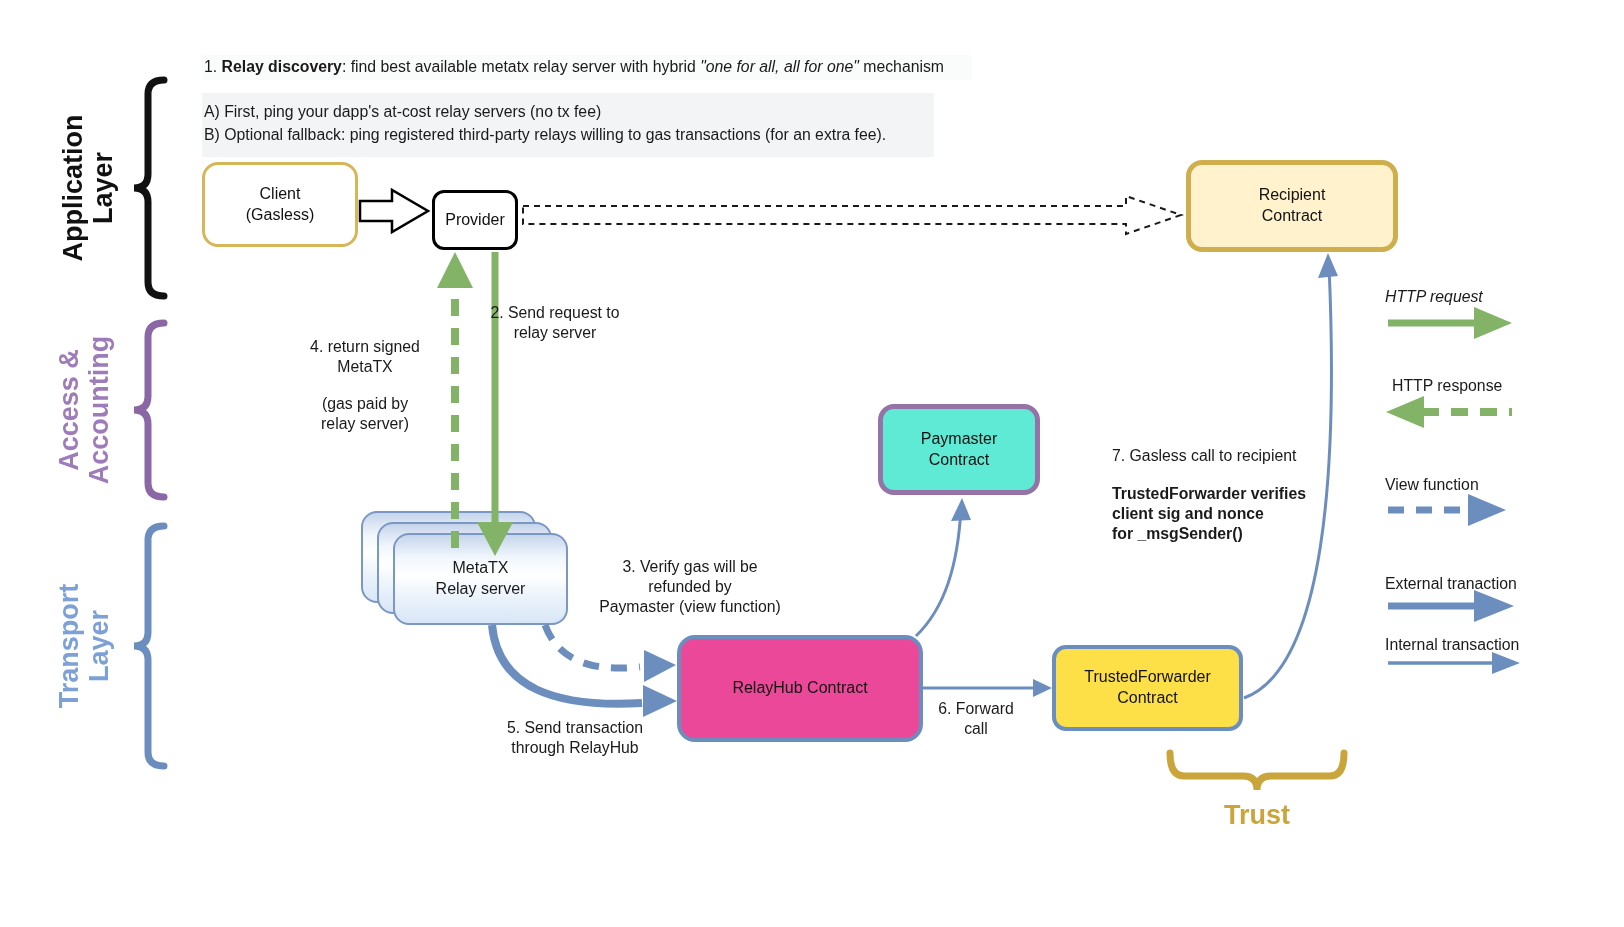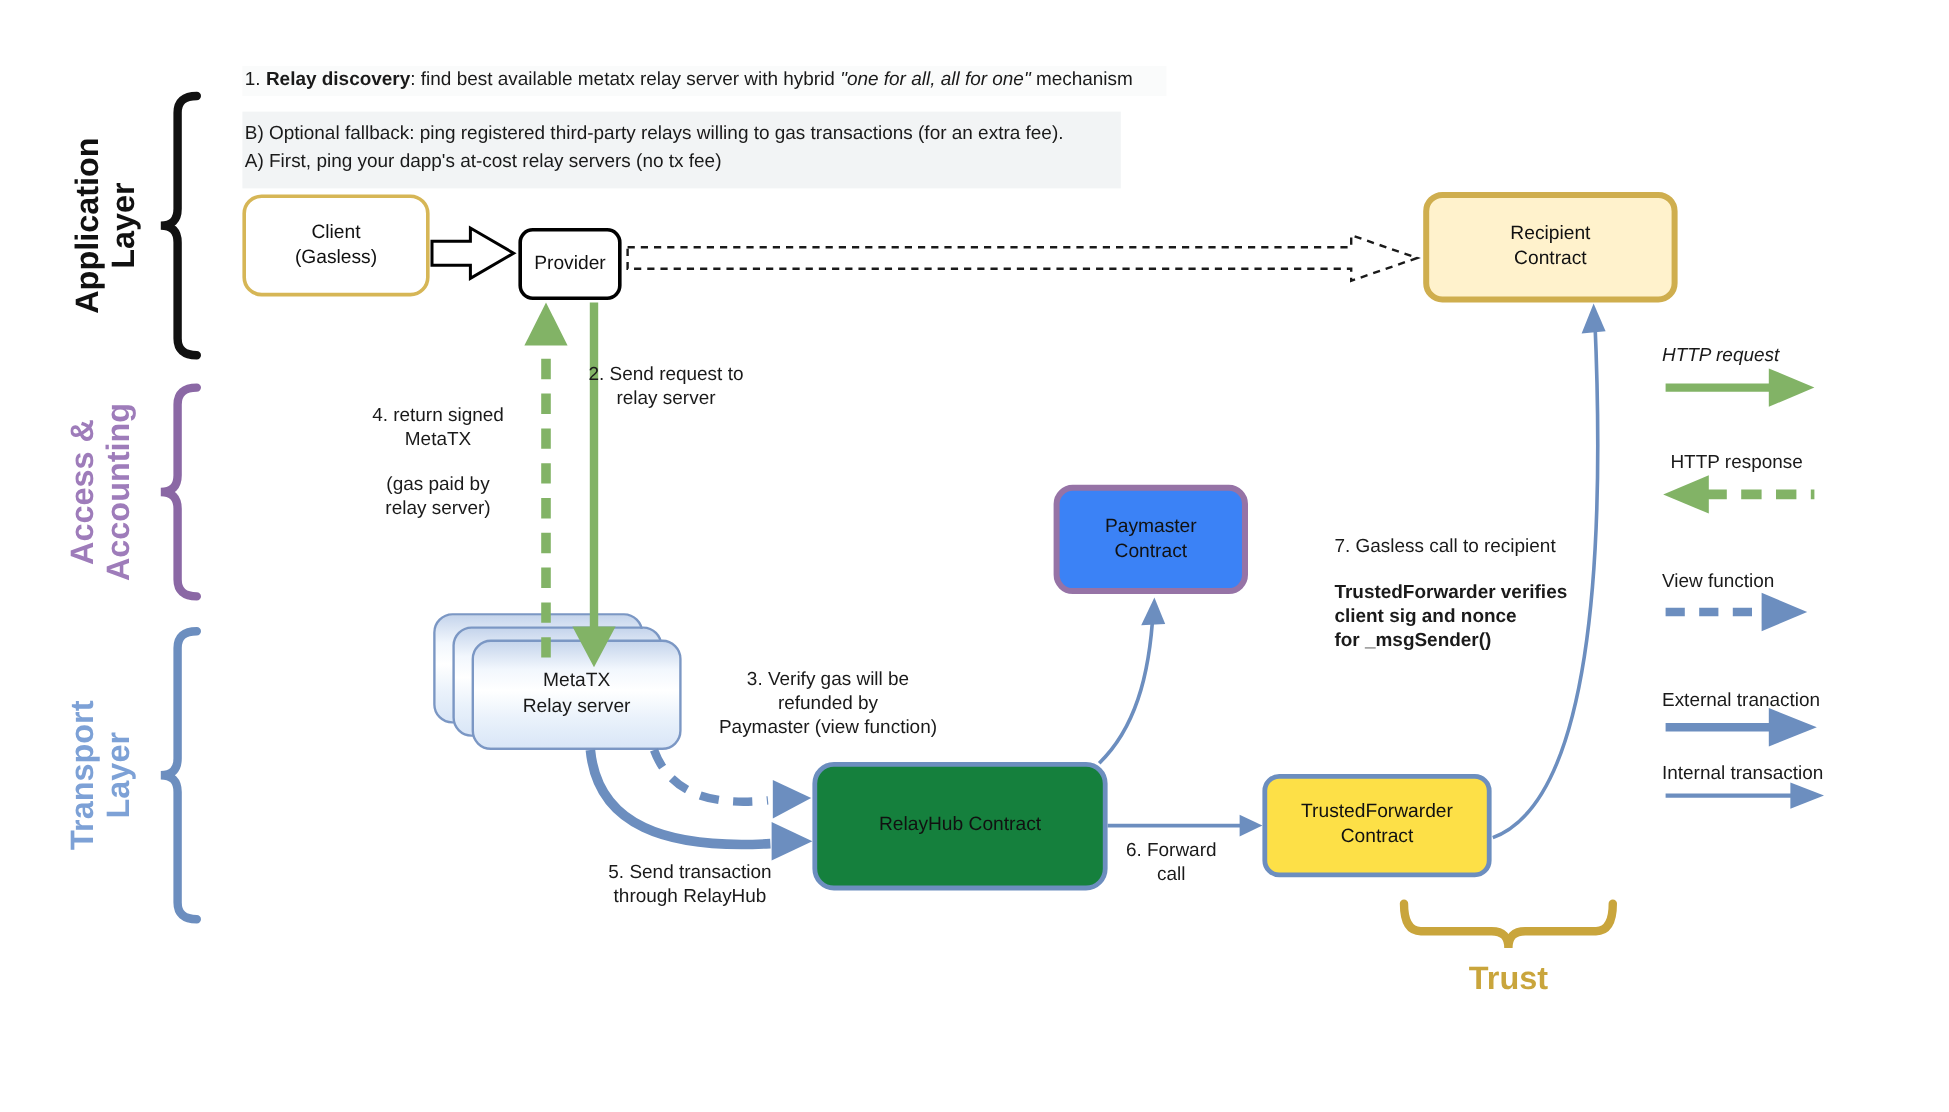--- a/index.html
+++ b/index.html
@@ -16,22 +16,22 @@
   .layer-label{position:absolute;font-weight:bold;font-size:27px;text-align:center;line-height:1.12;transform:translate(-50%,-50%) rotate(-90deg);white-space:nowrap;}
   .layer-app{left:88px;top:188px;color:#111;}
   .layer-access{left:84px;top:410px;color:#9e7cba;}
   .layer-transport{left:84px;top:646px;color:#7da1d6;}
 
   
   .node{position:absolute;display:flex;flex-direction:column;align-items:center;justify-content:center;text-align:center;font-size:16px;color:#111;line-height:1.3;box-sizing:border-box;z-index:1;}
   .node-client{left:202px;top:162px;width:156px;height:85px;background:#fff;border:3px solid #d6b656;border-radius:16px;}
   .node-provider{left:432px;top:190px;width:86px;height:60px;background:#fff;border:3px solid #000;border-radius:12px;}
   .node-recipient{left:1186px;top:160px;width:212px;height:92px;background:#fff2cc;border:5px solid #cfae4e;border-radius:16px;}
-  .node-paymaster{left:878px;top:404px;width:162px;height:91px;background:#3b82f6;border:5px solid #9673a6;border-radius:16px;}
-  .node-relayhub{left:677px;top:635px;width:246px;height:107px;background:#15803d;border:4px solid #6c8ebf;border-radius:18px;}
+  .node-paymaster{left:878px;top:404px;width:162px;height:91px;background:#5eead4;border:5px solid #9673a6;border-radius:16px;}
+  .node-relayhub{left:677px;top:635px;width:246px;height:107px;background:#ec4899;border:4px solid #6c8ebf;border-radius:18px;}
   .node-forwarder{left:1052px;top:645px;width:191px;height:86px;background:#fde047;border:4px solid #6c8ebf;border-radius:14px;}
   .relay-box{position:absolute;width:175px;height:92px;border:2.5px solid #7b97c4;border-radius:16px;
     background:linear-gradient(180deg,#c6d5ec 0%,#f2f7fd 26%,#ffffff 46%,#eaf2fb 72%,#d9e6f7 100%);
     display:flex;flex-direction:column;align-items:center;justify-content:center;text-align:center;font-size:16px;line-height:1.3;box-sizing:border-box;}
   .relay-back{left:361px;top:511px;z-index:1;}
   .relay-mid{left:377px;top:522px;z-index:1;}
   .relay-front{left:393px;top:533px;z-index:1;}
 
   
   .note{position:absolute;font-size:15.8px;text-align:center;line-height:1.28;z-index:3;}
@@ -44,22 +44,22 @@
 
   svg.overlay{position:absolute;left:0;top:0;z-index:2;pointer-events:none;}
 </style>
 </head>
 <body>
 
 <div class="canvas">
 
   <div class="hline1"><span>1. </span><span class="b">Relay discovery</span><span>: find best available metatx relay server with hybrid </span><span class="i">"one for all, all for one"</span><span> mechanism</span></div>
   <div class="hblock">
+    <div>A) First, ping your dapp's at-cost relay servers (no tx fee)</div>
     <div>B) Optional fallback: ping registered third-party relays willing to gas transactions (for an extra fee).</div>
-    <div>A) First, ping your dapp's at-cost relay servers (no tx fee)</div>
   </div>
 
   <div class="layer-label layer-app">
     <div>Application</div>
     <div>Layer</div>
   </div>
   <div class="layer-label layer-access">
     <div>Access &amp;</div>
     <div>Accounting</div>
   </div>

